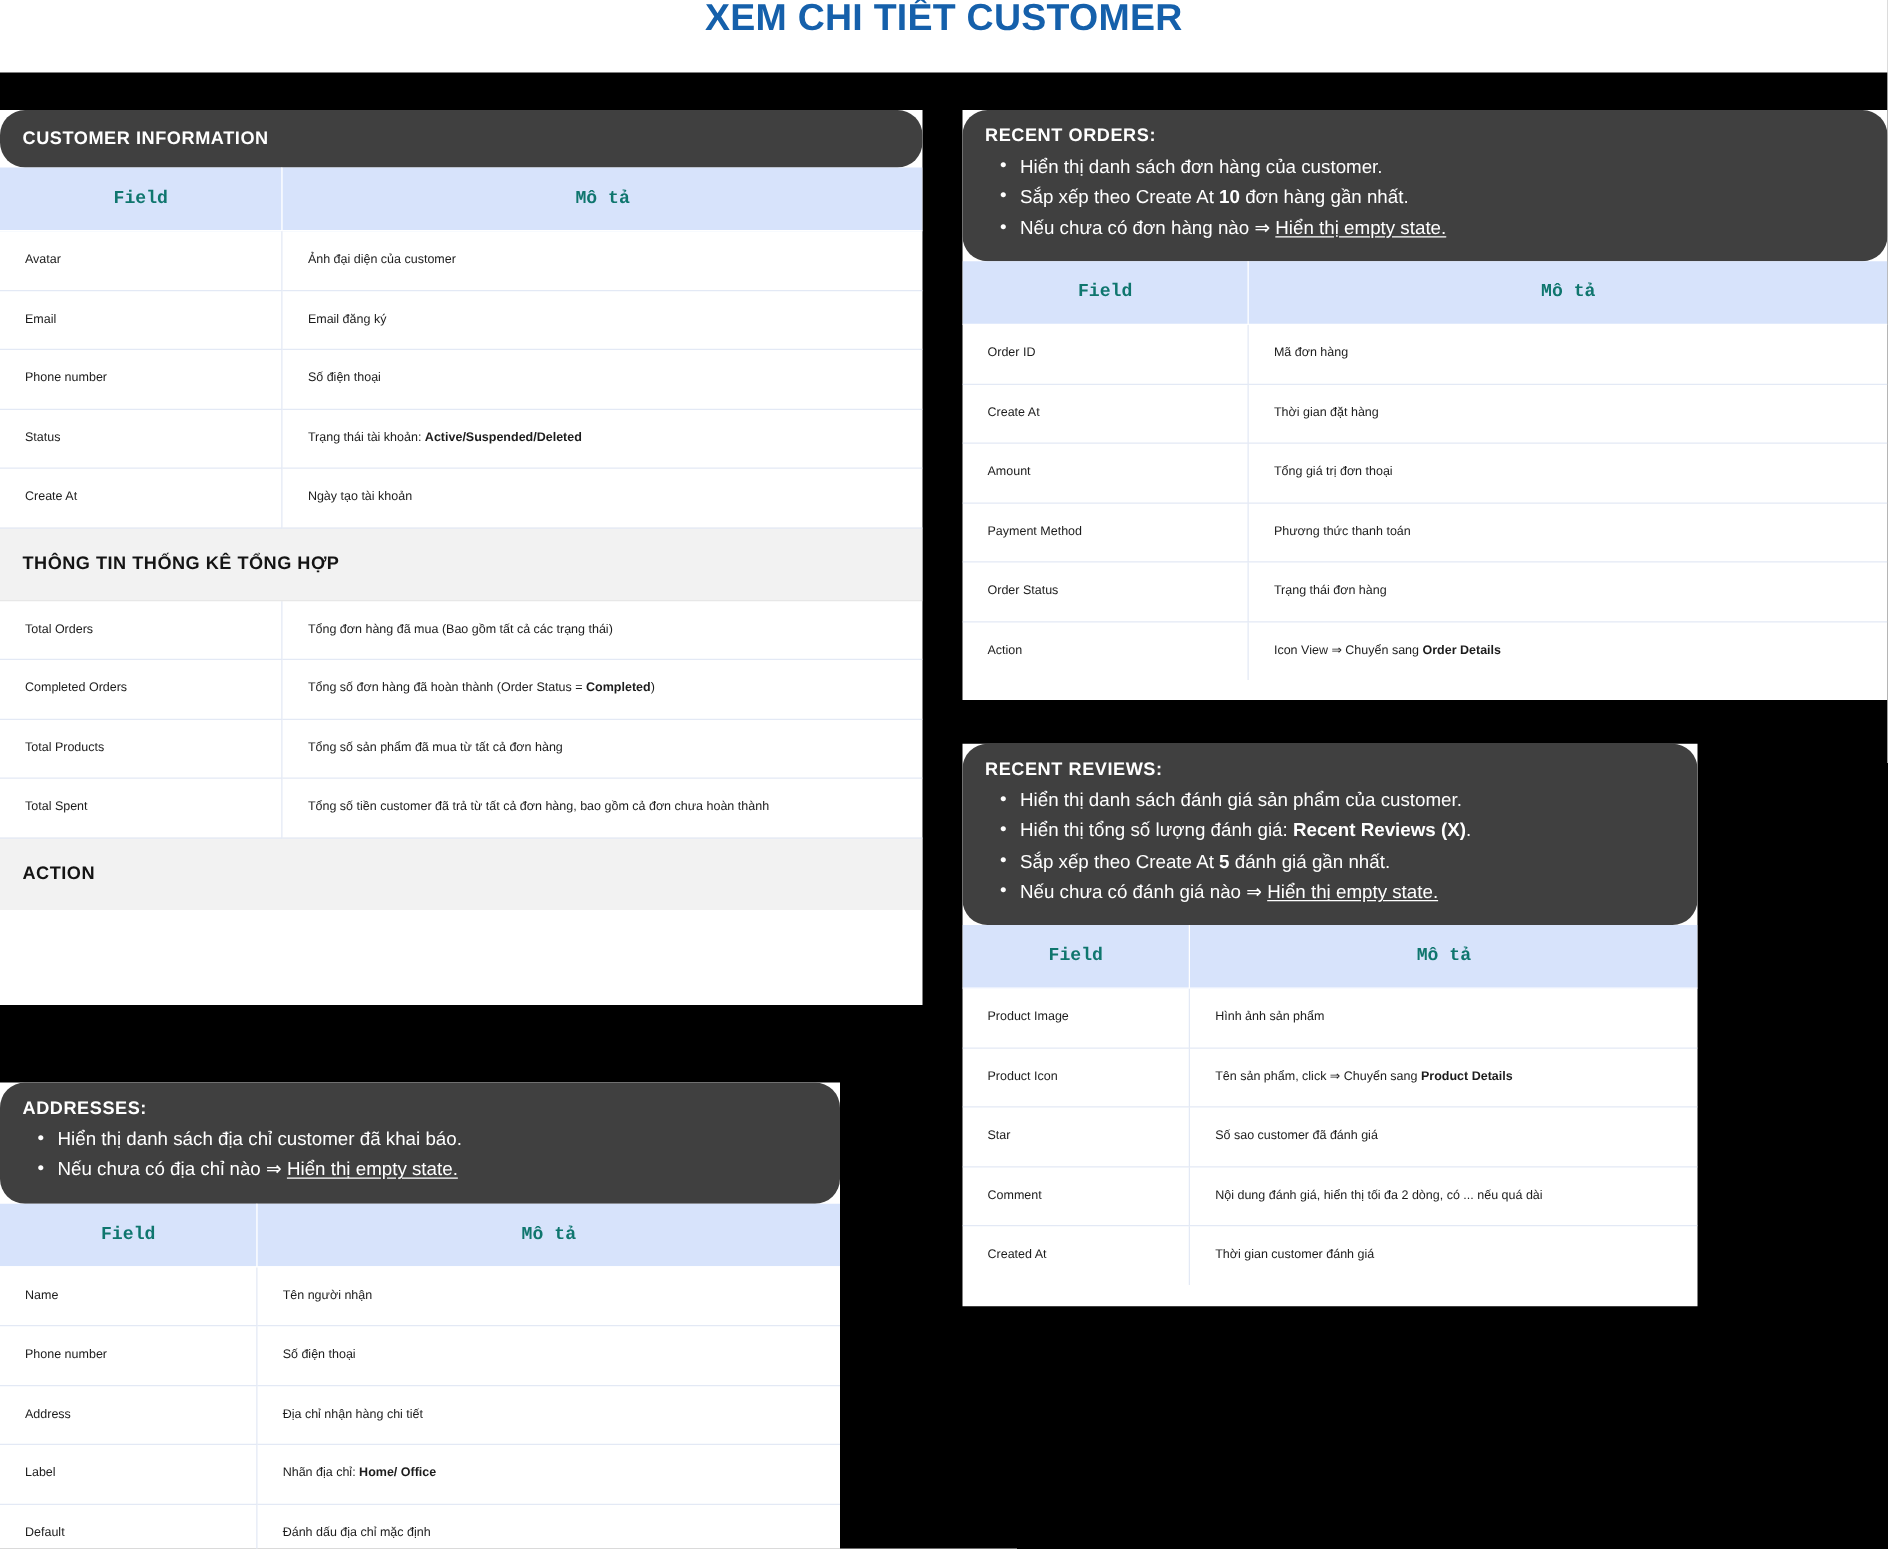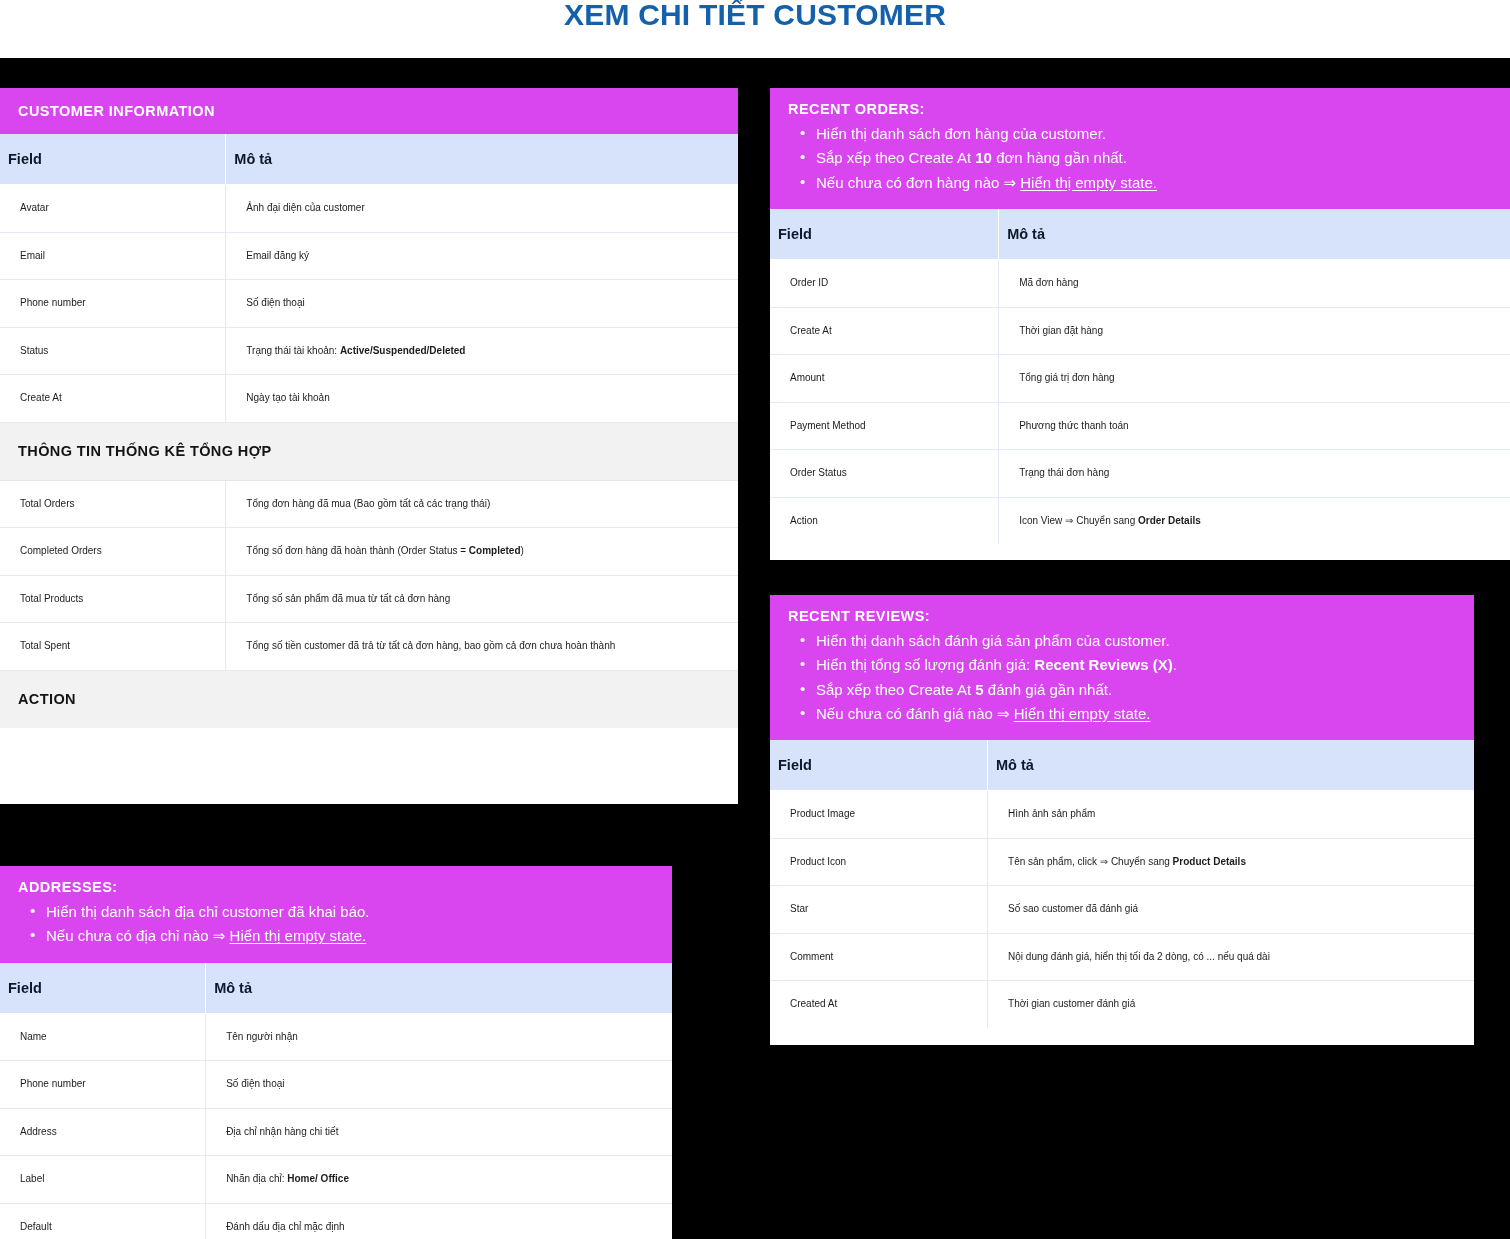--- a/index.html
+++ b/index.html
@@ -44,23 +44,24 @@
 
   
   .panel {
     position: absolute;
     background: #ffffff;
     overflow: hidden;
   }
 
   
   .panel-head {
-    background: #d946ef;
+    background: #404040;
     color: #ffffff;
     padding: 12px 18px 14px 18px;
+    border-radius: 20px;
   }
   .panel-head.compact { padding: 14px 18px 14px 18px; }
   .panel-head-title {
     font-size: 14.5px;
     font-weight: bold;
     letter-spacing: 0.45px;
     line-height: 1.25;
   }
   .panel-head ul {
     list-style: none;
@@ -88,27 +89,28 @@
     border-collapse: collapse;
     table-layout: fixed;
   }
   table.spec col.c1 { width: 30.6%; }
   table.spec col.c2 { width: 69.4%; }
   table.spec.right col.c1 { width: 30.9%; }
   table.spec.right col.c2 { width: 69.1%; }
 
   table.spec th {
     background: #d7e3fb;
-    color: #0f172a;
+    color: #0f766e;
     font-size: 14.5px;
     font-weight: bold;
-    text-align: left;
+    text-align: center;
     padding: 17px 8px 17px 8px;
     border-right: 1px solid #ffffff;
     border-bottom: 1px solid #ffffff;
+    font-family: Liberation Mono, monospace;
   }
   table.spec th:last-child { border-right: none; }
 
   table.spec td {
     font-size: 10px;
     color: #1c1c1c;
     padding: 16px 8px 16px 20px;
     border-bottom: 1px solid #e3e9f5;
     border-right: 1px solid #e3e9f5;
     vertical-align: middle;
@@ -127,21 +129,21 @@
     padding: 18px 8px 18px 18px;
     border-right: none;
     border-bottom: 1px solid #e7e7e7;
     border-top: 1px solid #0ea5e9;
   }
 
   
   #panel-customer  { left: 0px;   top: 88px;  width: 738px; height: 716px; }
   #panel-addresses { left: 0px;   top: 866px; width: 672px; height: 401px; }
   #panel-orders    { left: 770px; top: 88px;  width: 740px; height: 472px; }
-  #panel-reviews   { left: 770px; top: 595px; width: 704px; height: 450px; }
+  #panel-reviews   { left: 770px; top: 595px; width: 588px; height: 450px; }
 </style>
 </head>
 <body>
 
 <div id="root">
 
   <div class="page-title-bar">
     <div class="page-title">XEM CHI TIẾT CUSTOMER</div>
   </div>
 
@@ -281,21 +283,21 @@
         <tr>
           <td>Order ID</td>
           <td>Mã đơn hàng</td>
         </tr>
         <tr>
           <td>Create At</td>
           <td>Thời gian đặt hàng</td>
         </tr>
         <tr>
           <td>Amount</td>
-          <td>Tổng giá trị đơn hàng</td>
+          <td>Tổng giá trị đơn thoại</td>
         </tr>
         <tr>
           <td>Payment  Method</td>
           <td>Phương thức thanh toán</td>
         </tr>
         <tr>
           <td>Order Status</td>
           <td>Trạng thái đơn hàng</td>
         </tr>
         <tr>

